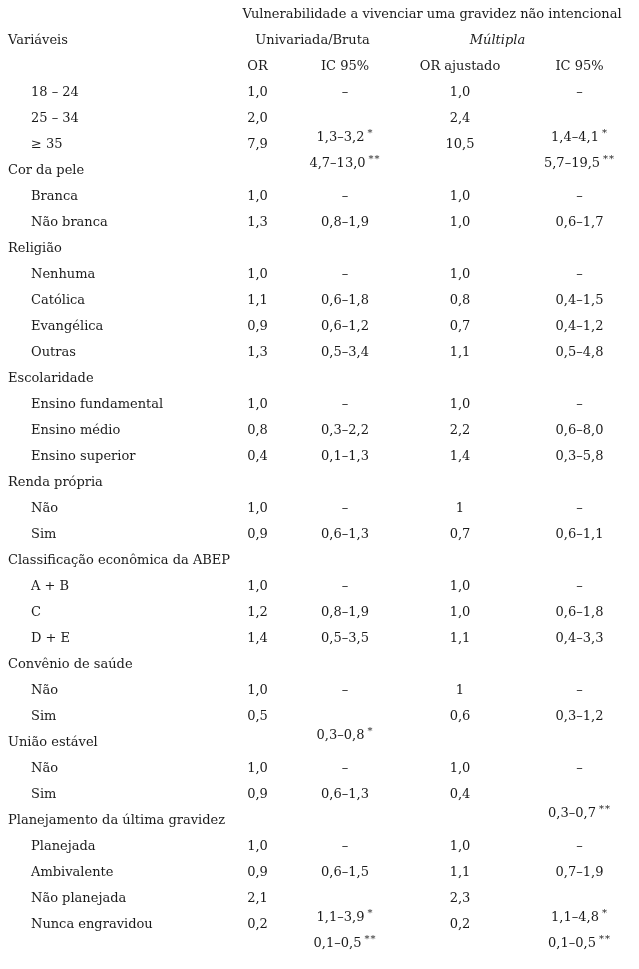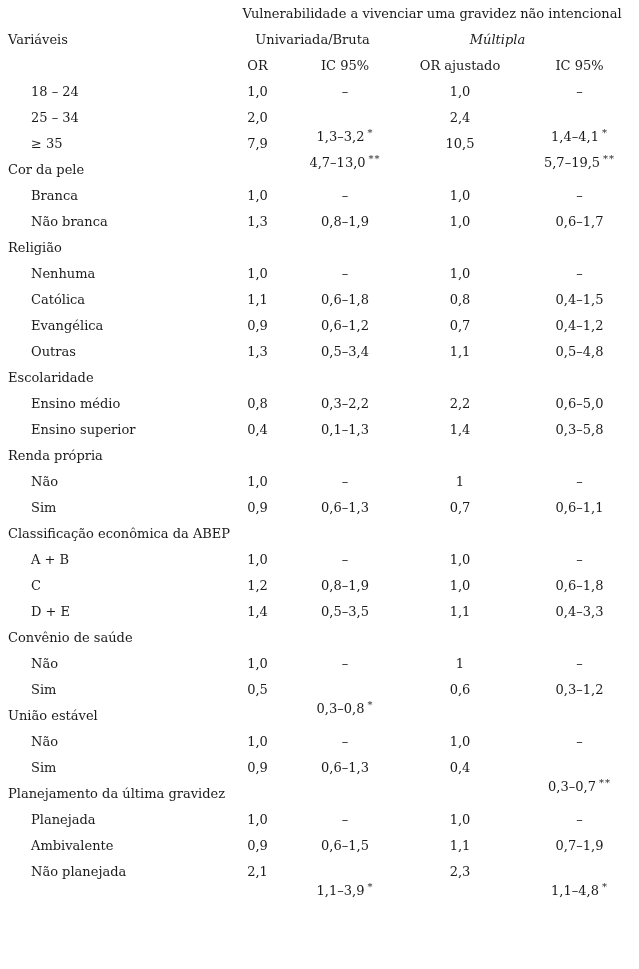--- a/index.html
+++ b/index.html
@@ -135,25 +135,32 @@
         <td class="left indent">Outras</td>
         <td class="center">1,3</td>
         <td class="center">0,5–3,4</td>
         <td class="center">1,1</td>
         <td class="center">0,5–4,8</td>
       </tr>
       <tr>
         <td class="left" colspan="5">Escolaridade</td>
       </tr>
       <tr>
+        <td class="left indent">Ensino fundamental</td>
+        <td class="center">1,0</td>
+        <td class="center">–</td>
+        <td class="center">1,0</td>
+        <td class="center">–</td>
+      </tr>
+      <tr>
         <td class="left indent">Ensino médio</td>
         <td class="center">0,8</td>
         <td class="center">0,3–2,2</td>
         <td class="center">2,2</td>
-        <td class="center">0,6–5,0</td>
+        <td class="center">0,6–8,0</td>
       </tr>
       <tr>
         <td class="left indent">Ensino superior</td>
         <td class="center">0,4</td>
         <td class="center">0,1–1,3</td>
         <td class="center">1,4</td>
         <td class="center">0,3–5,8</td>
       </tr>
       <tr>
         <td class="left" colspan="5">Renda própria</td>
@@ -247,14 +254,21 @@
         <td class="center">1,1</td>
         <td class="center">0,7–1,9</td>
       </tr>
       <tr>
         <td class="left indent">Não planejada</td>
         <td class="center">2,1</td>
         <td class="center"><span class="shift">1,1–3,9<sup class="star">*</sup></span></td>
         <td class="center">2,3</td>
         <td class="center"><span class="shift">1,1–4,8<sup class="star">*</sup></span></td>
       </tr>
+      <tr>
+        <td class="left indent">Nunca engravidou</td>
+        <td class="center">0,2</td>
+        <td class="center"><span class="shift">0,1–0,5<sup class="star">**</sup></span></td>
+        <td class="center">0,2</td>
+        <td class="center"><span class="shift">0,1–0,5<sup class="star">**</sup></span></td>
+      </tr>
     </tbody>
 </table>
 
 </body></html>

